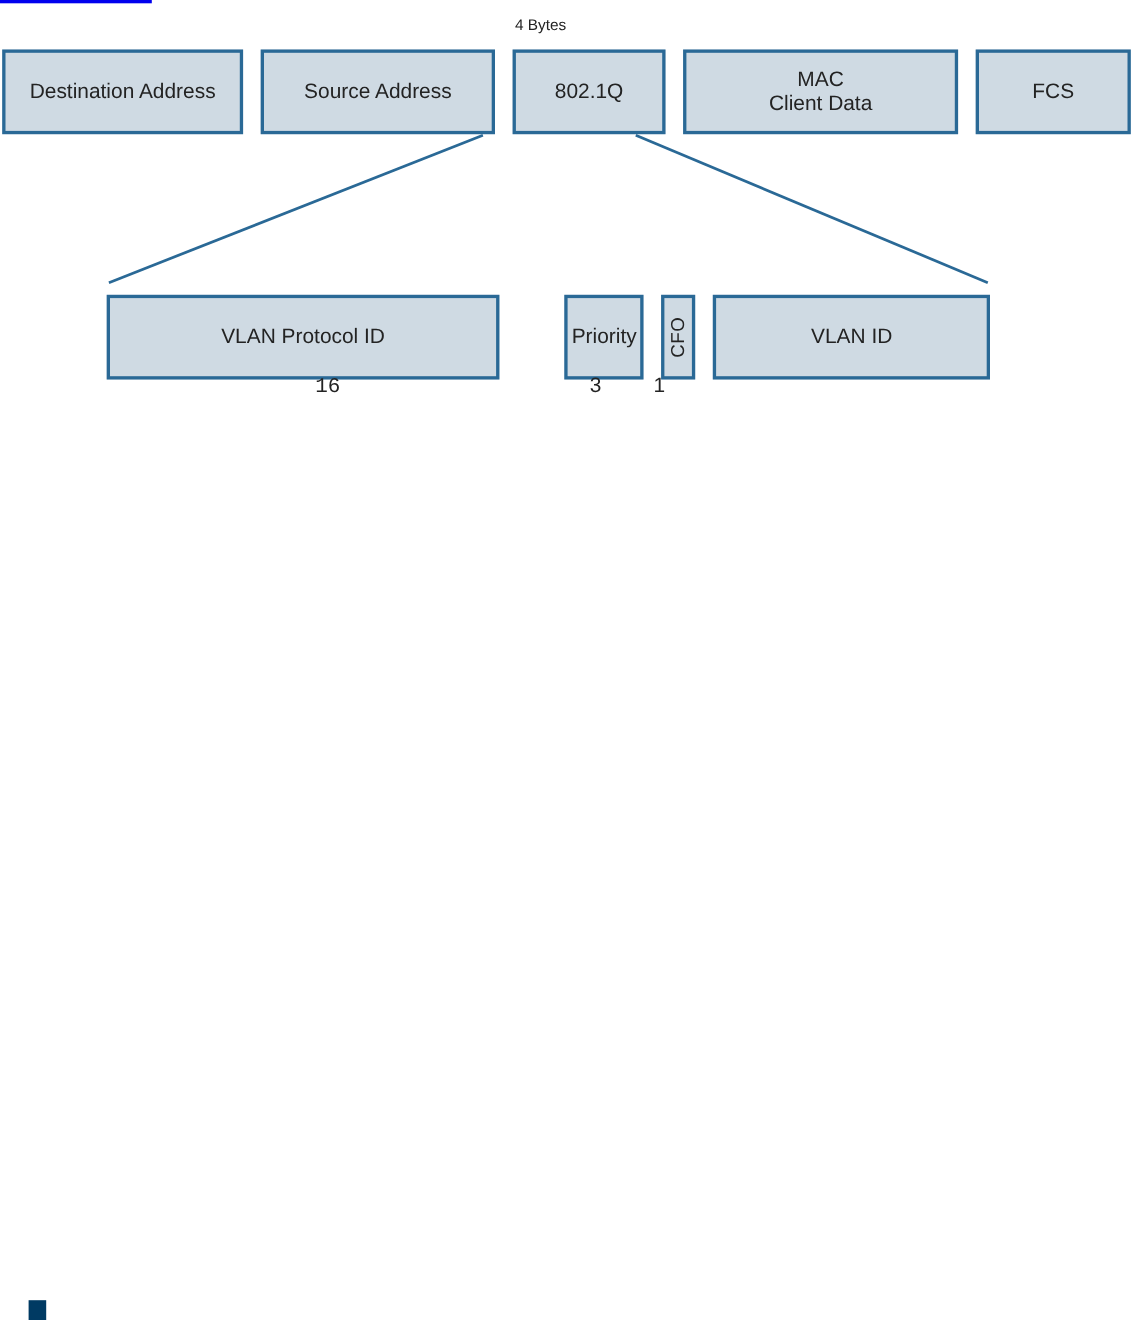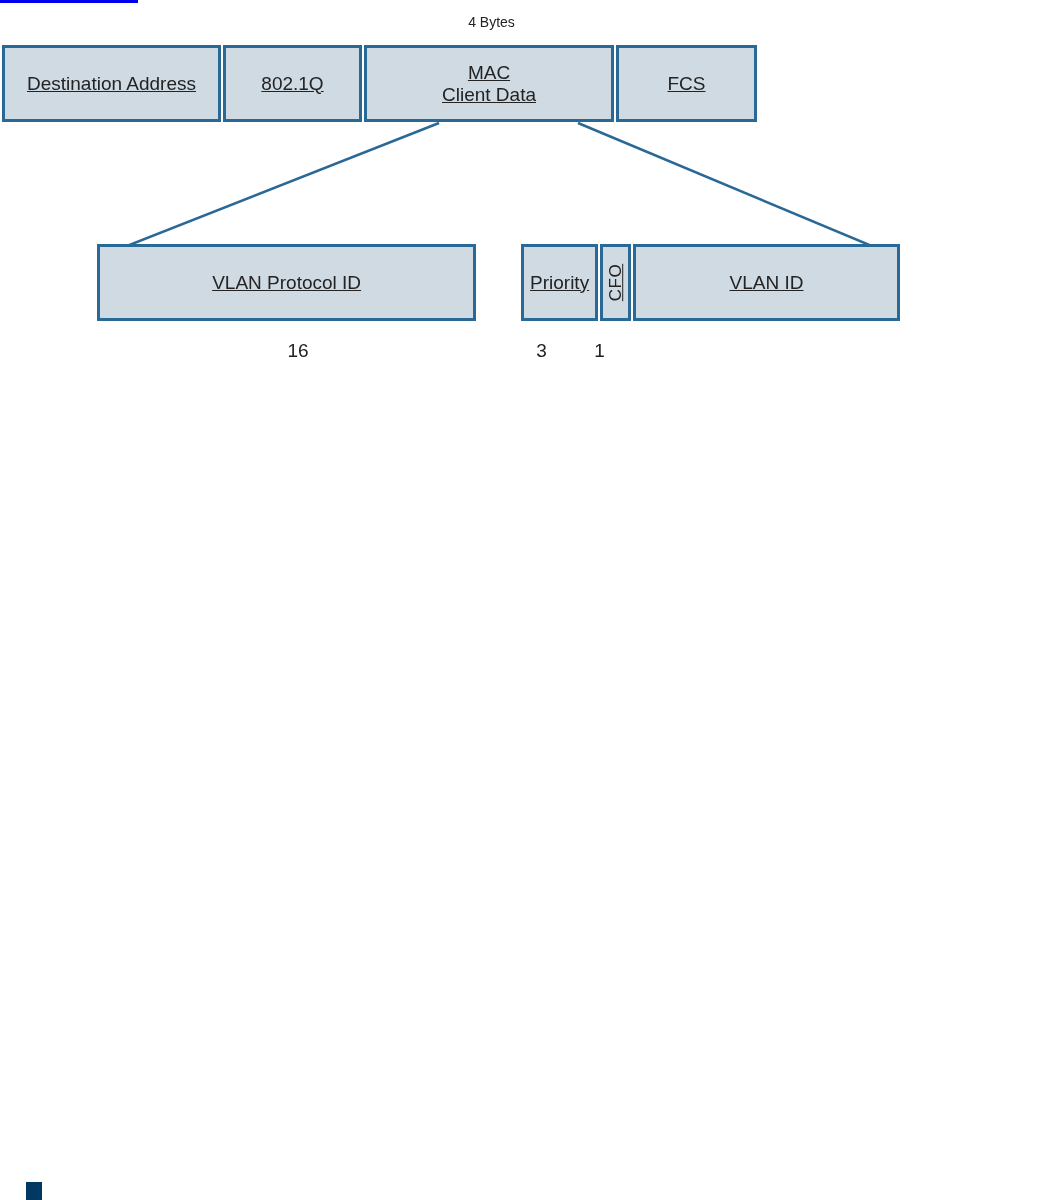--- a/index.html
+++ b/index.html
@@ -25,33 +25,33 @@
   }
 
   
   .bytes-caption{
     left:420px;top:10px;width:143px;height:24px;
     font-size:14px;line-height:24px;text-align:center;
     color:var(--text);
   }
 
   
-  .field-row{display:flex;gap:2px;text-decoration:underline;}
+  .field-row{display:flex;gap:16px;}
   .cell{
     box-sizing:border-box;
     border:3px solid var(--cell-border);
     background:var(--cell-fill);
     display:flex;flex-direction:column;
     align-items:center;justify-content:center;
     text-align:center;
     font-size:19px;line-height:22px;
     color:var(--text);
   }
   .row-frame{left:2px;top:45px;width:1040px;height:77px;}
-  .row-tag{left:97px;top:244px;width:803px;height:77px;}
+  .row-tag{left:97px;top:268px;width:803px;height:77px;}
 
   
   .c-dest{width:219px;}
   .c-src{width:213px;}
   .c-dot1q{width:139px;}
   .c-typelen{width:68px;font-size:13.5px;line-height:15.5px;}
   .c-mac{width:250px;}
   .c-fcs{width:141px;}
 
   
@@ -70,21 +70,21 @@
   
   .bits-row{
     left:97px;top:338px;width:803px;height:26px;
     display:flex;gap:2px;
   }
   .bits-slot{
     box-sizing:border-box;
     display:flex;align-items:center;justify-content:center;
     font-size:19px;line-height:24px;color:var(--text);
   }
-  .b-vpid{width:402px;}
+  .b-vpid{width:402px;font-family:Liberation Mono, monospace;}
   .b-priority{width:81px;}
   .b-cfo{width:31px;}
   .b-vlanid{width:283px;}
 
   
   .expansion-svg{left:0;top:0;width:1044px;height:1200px;pointer-events:none;}
 
   
   .navy-square{
     left:26px;top:1182px;width:16px;height:18px;
@@ -94,20 +94,23 @@
 </head>
 <body>
 
 <div class="abs link-underline"></div>
 
 <div class="abs bytes-caption">4 Bytes</div>
 
 <div class="abs field-row row-frame">
   <div class="cell c-dest">
     <span>Destination Address</span>
+  </div>
+  <div class="cell c-src">
+    <span>Source Address</span>
   </div>
   <div class="cell c-dot1q">
     <span>802.1Q</span>
   </div>
   <div class="cell c-mac">
     <span>MAC</span>
     <span>Client Data</span>
   </div>
   <div class="cell c-fcs">
     <span>FCS</span>

